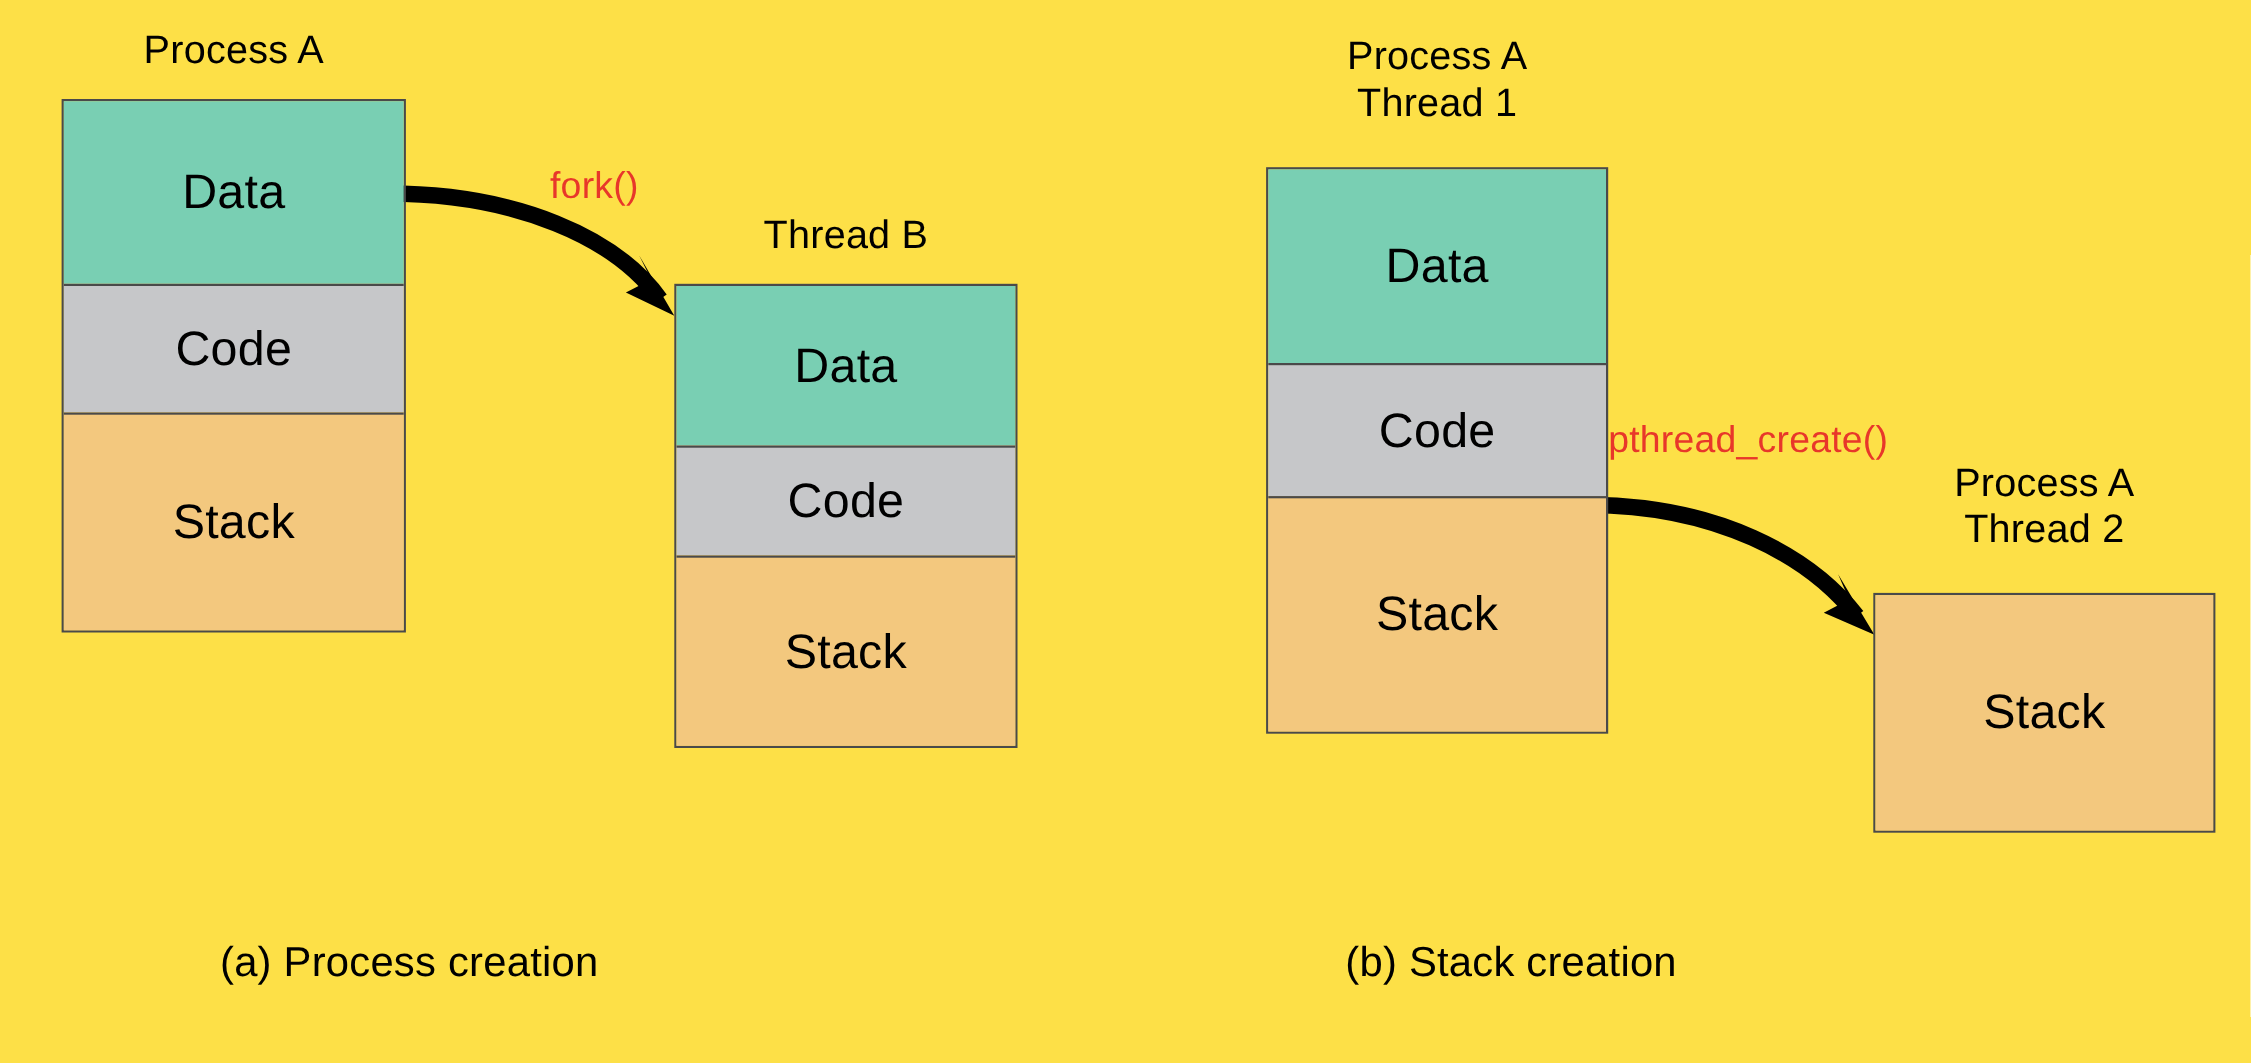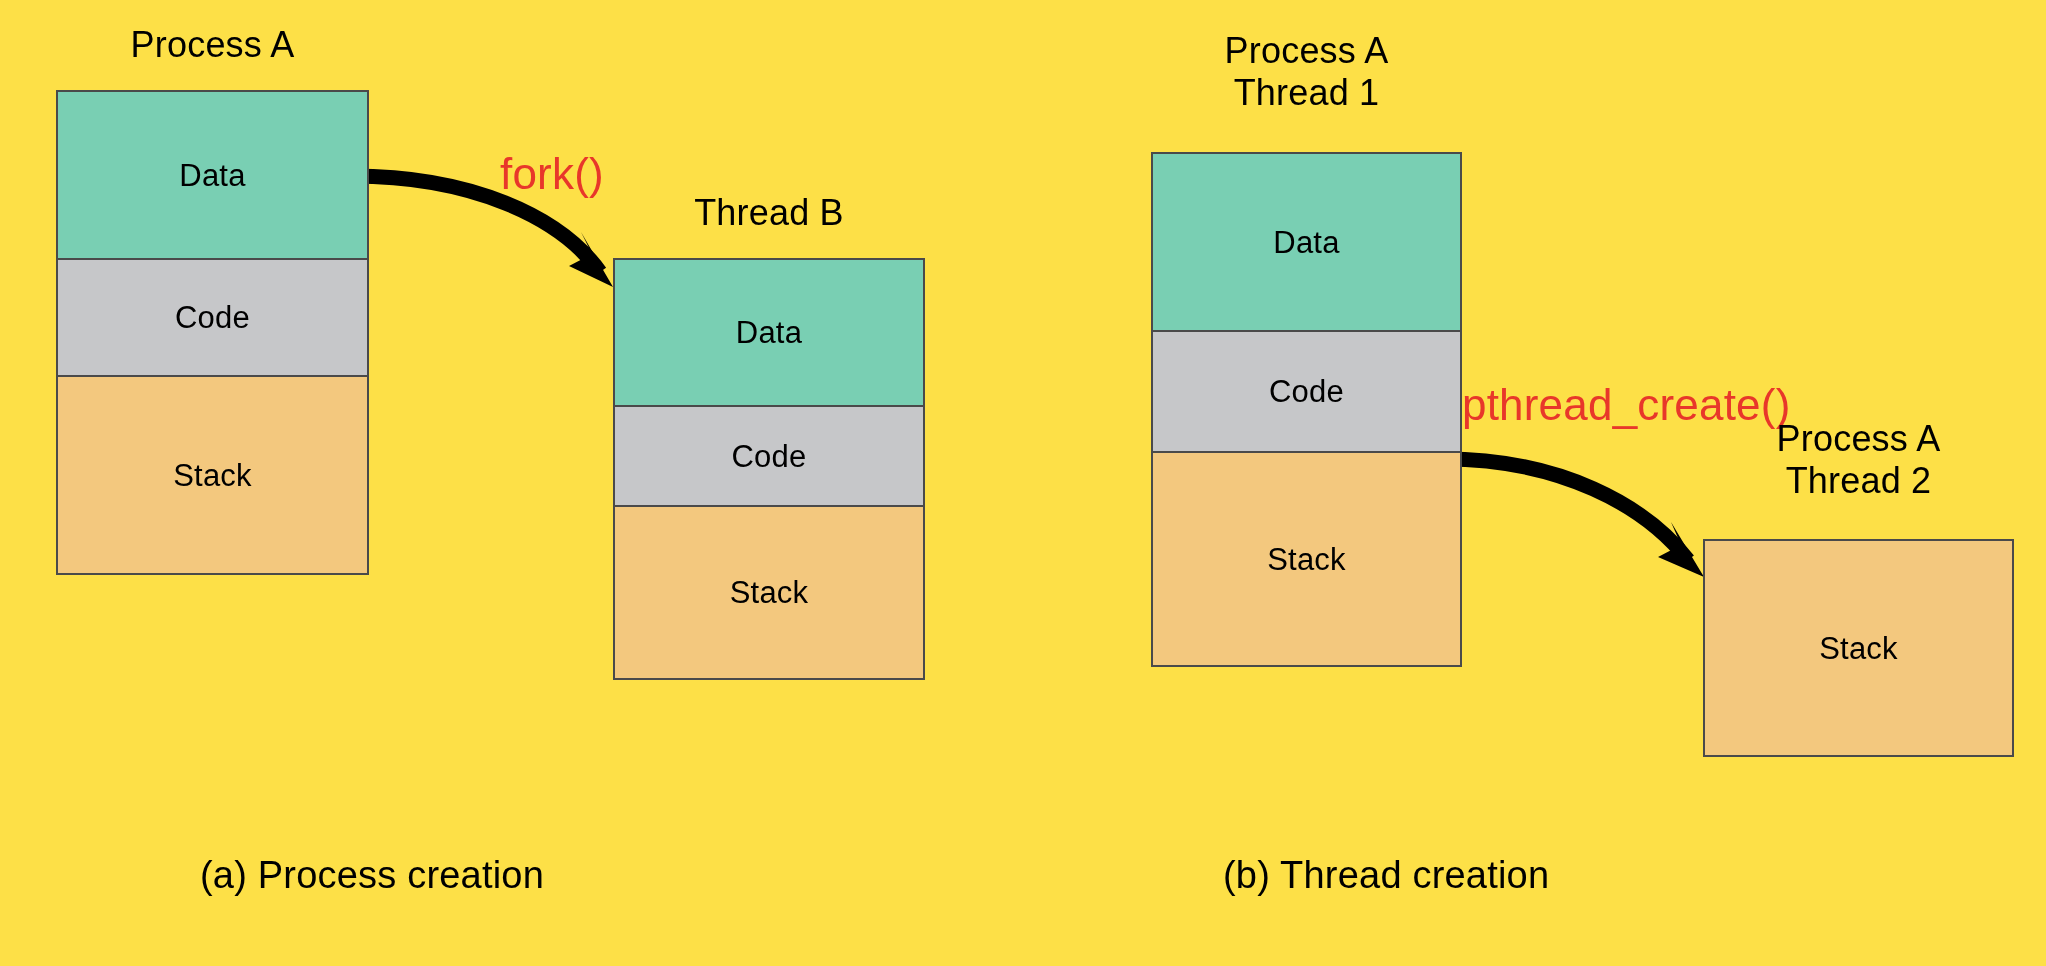--- a/index.html
+++ b/index.html
@@ -26,42 +26,42 @@
     box-sizing: border-box;
     border: 2px solid #4a4a4a;
     display: flex;
     flex-direction: column;
   }
   .seg {
     box-sizing: border-box;
     display: flex;
     align-items: center;
     justify-content: center;
-    font-size: 31px;
+    font-size: 44px;
     line-height: 1;
     color: #000000;
     letter-spacing: 0.2px;
   }
   .seg + .seg { border-top: 2px solid #4a4a4a; justify-content: center; }
 
   
   .blocktitle {
     position: absolute;
     text-align: center;
     font-size: 36px;
     line-height: 1.16;
     color: #000000;
     white-space: pre-line;
     letter-spacing: 0.2px;
   }
 
   
   .calllabel {
     position: absolute;
-    font-size: 44px;
+    font-size: 34px;
     line-height: 1;
     color: #e8372a;
     white-space: nowrap;
     letter-spacing: 0.2px;
   }
 
   
   .caption {
     position: absolute;
     text-align: left;
@@ -151,15 +151,15 @@
 
   <div class="blocktitle" style="left:1703px; top:418px; width:311px;">Process A
 Thread 2</div>
 
   <div class="memblock" style="left:1703px; top:539px; width:311px; height:218px;">
     <div class="seg" style="flex:1 1 auto; background:#f3c87e;">
       <span>Stack</span>
     </div>
   </div>
 
-  <div class="caption" style="left:1223px; top:856px; width:634px;">(b) Thread creation</div>
+  <div class="caption" style="left:1223px; top:856px; width:634px;">(b) Stack creation</div>
 
 </div>
 
 </body></html>

